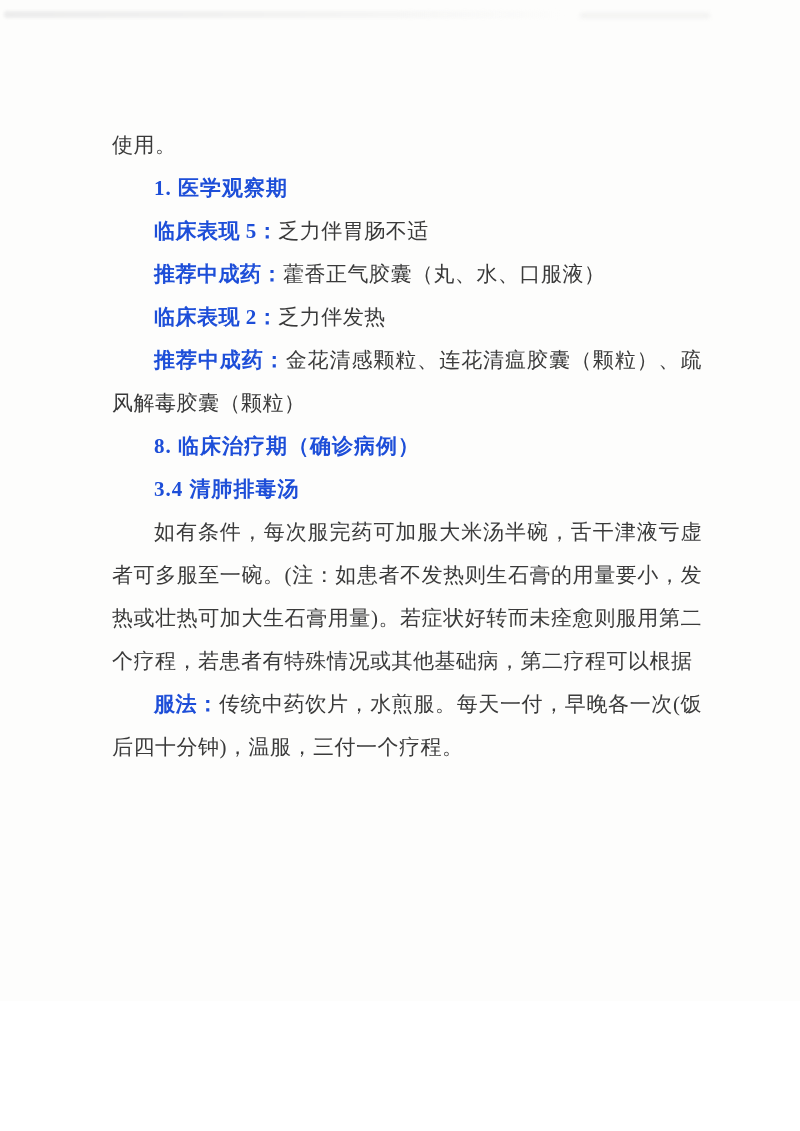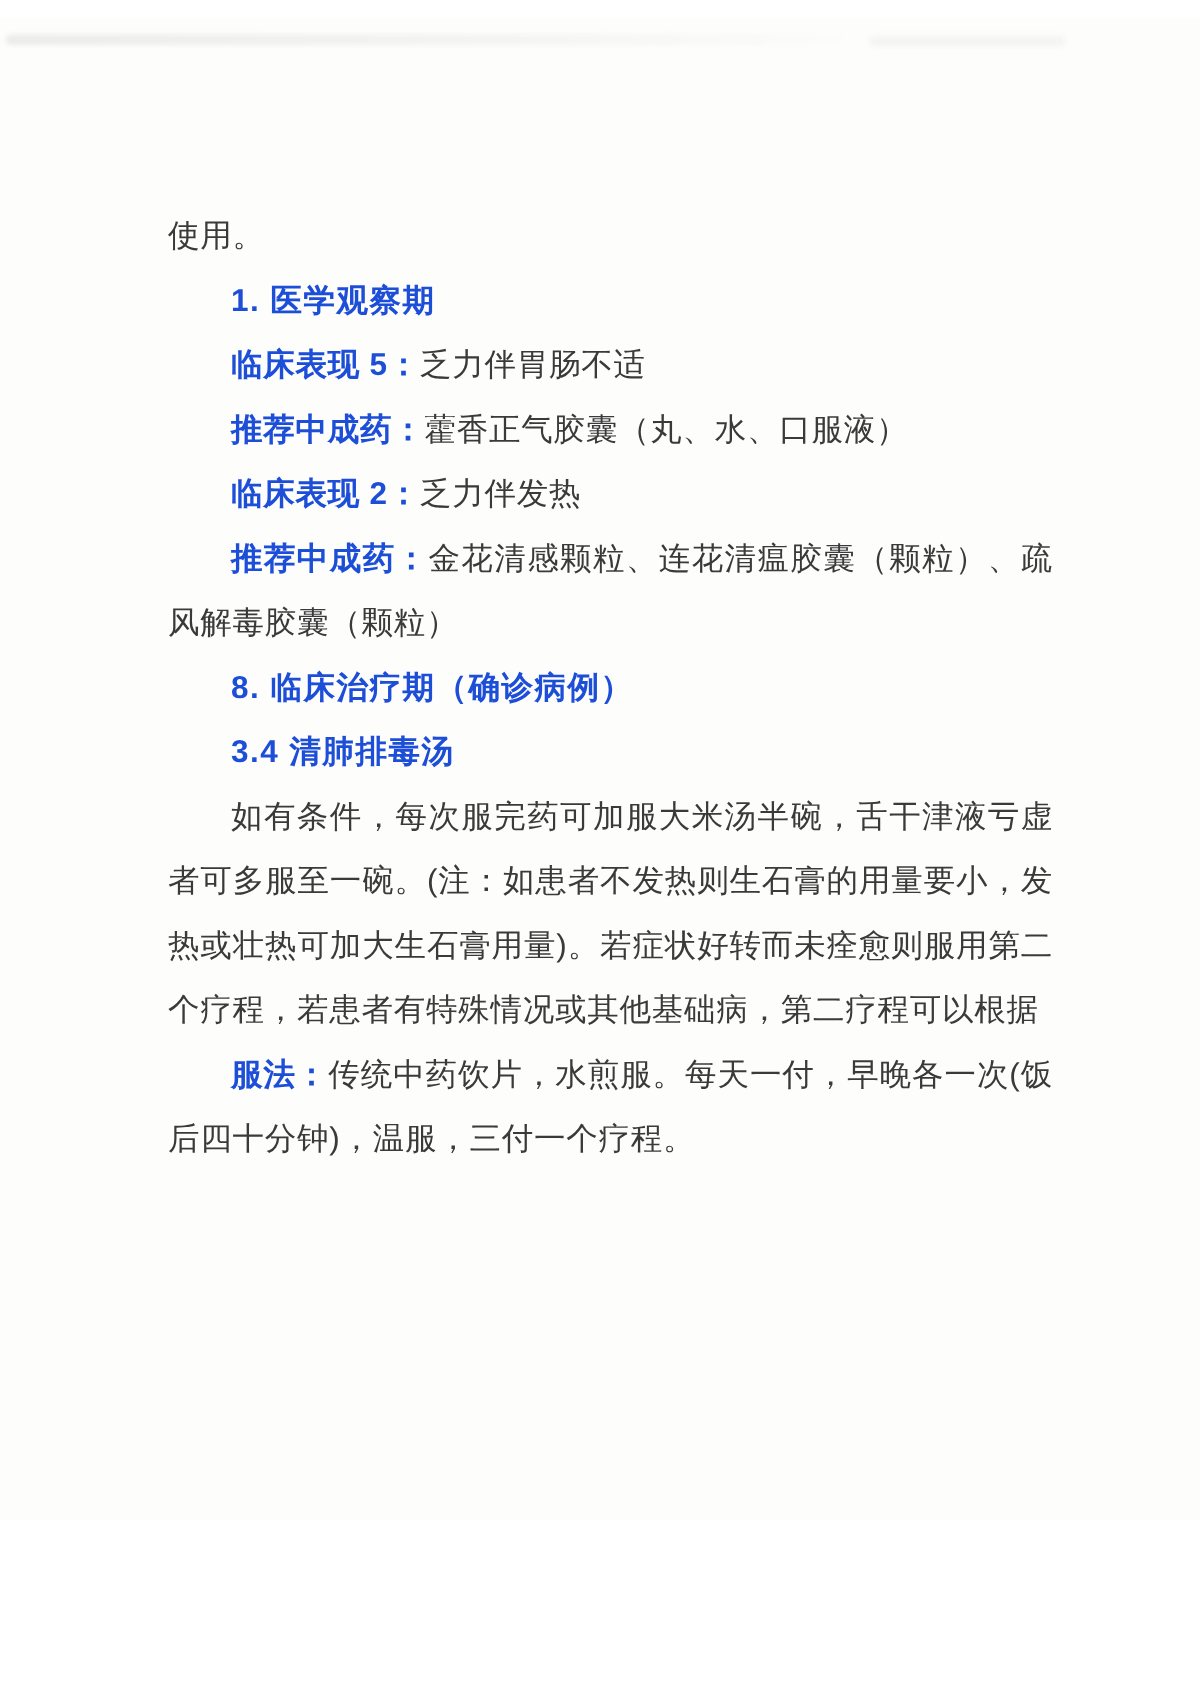--- a/index.html
+++ b/index.html
@@ -4,24 +4,24 @@
 <style>
   html, body {
     margin: 0;
     padding: 0;
     background: #ffffff;
   }
   .page {
     position: relative;
     width: 800px;
     height: 1001px;
-    margin: 12px auto;
+    margin: 0 auto;
     background: #fdfdfc;
     overflow: hidden;
-    font-family: Liberation Sans, sans-serif;
+    font-family: Liberation Serif, serif;
   }
   
   .smudge {
     position: absolute;
     top: 11px;
     left: 4px;
     width: 560px;
     height: 7px;
     background: linear-gradient(to right, #ececec 0%, #f2f2f1 45%, #f6f6f5 70%, rgba(246,246,245,0) 100%);
     filter: blur(1.5px);

